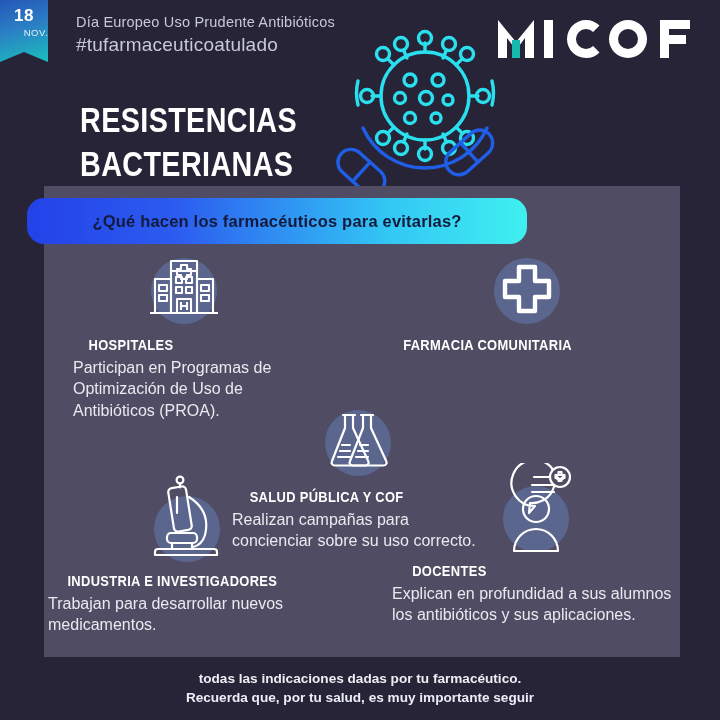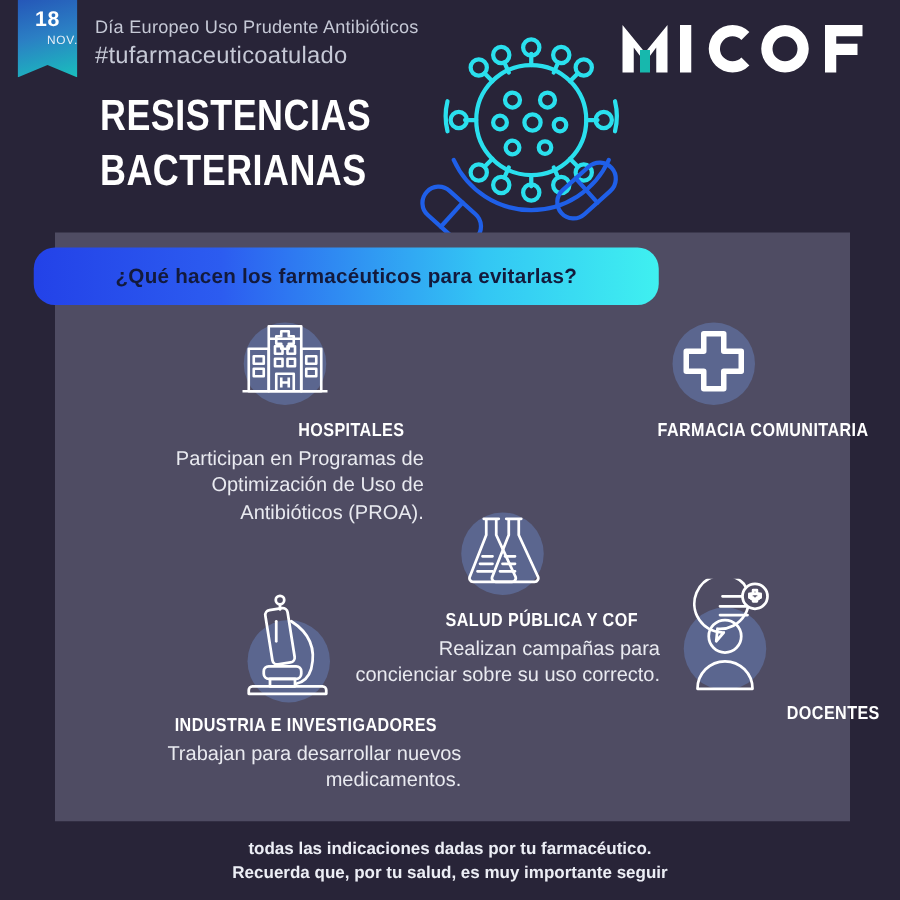--- a/index.html
+++ b/index.html
@@ -6,39 +6,39 @@
   html,body { width:720px; height:720px; }
   body {
     background:#282438;
     font-family:"Liberation Sans", sans-serif;
     position:relative;
     overflow:hidden;
   }
 
   
   #date-badge{
-    position:absolute; left:14px; top:0; width:48px; height:62px;
+    position:absolute; left:0; top:0; width:48px; height:62px;
     background:linear-gradient(165deg,#2557b8 0%,#2b7fc4 45%,#19c0bd 100%);
     clip-path:polygon(0 0,100% 0,100% 100%,50% 84%,0 100%);
     display:flex; flex-direction:column; align-items:center; justify-content:flex-start;
     padding-top:7px;
   }
   #date-badge .d{ color:#fff; font-weight:bold; font-size:17px; letter-spacing:.5px; line-height:1; }
   #date-badge .m{ color:#e8eef7; font-size:9.5px; letter-spacing:.6px; margin-top:3px;padding-left:24px; }
 
   
   #header-text{ position:absolute; left:76px; top:12px; }
   #header-text .l1{ color:#c6c9d6; font-size:14.5px; letter-spacing:.2px; line-height:1.38;text-align:center; }
   #header-text .l2{ color:#c6c9d6; font-size:19px; letter-spacing:.2px; line-height:1.38; }
 
   
   #logo{ position:absolute; right:26px; top:16px; display:flex; align-items:flex-end; }
 
   
-  #main-title{ position:absolute; left:80px; top:71px; }
+  #main-title{ position:absolute; left:80px; top:98px; }
   #main-title div{
     color:#fff; font-weight:bold; font-size:35px; line-height:1.26;
     letter-spacing:.5px; transform:scaleX(.82); transform-origin:left center;
   }
 
   
   #virus-art{ position:absolute; left:330px; top:18px; width:190px; height:172px; }
 
   
   #content-panel{
@@ -51,21 +51,21 @@
     position:absolute; left:27px; top:198px; width:500px; height:46px;
     border-radius:17px;
     background:linear-gradient(90deg,#2342e8 0%,#2c5cf0 30%,#33c6f4 72%,#3ff0f0 100%);
     display:flex; align-items:center; justify-content:center;
   }
   #question-pill span{
     color:#131a3c; font-weight:bold; font-size:16.5px; letter-spacing:.2px;
   }
 
   
-  .item{ position:absolute; text-align:right;margin-left:44px; }
+  .item{ position:absolute; text-align:left; }
   .icon-wrap{ position:relative; height:86px; display:flex; align-items:center; justify-content:center; }
   .icon-circle{
     position:absolute; width:66px; height:66px; border-radius:50%;
     background:#5d6b96; opacity:.85; top:12px; left:50%; margin-left:-33px;
   }
   .icon-svg{ position:relative; z-index:2; }
   .item-title{
     color:#fff; font-weight:bold; font-size:15px; letter-spacing:.4px;
     transform:scaleX(.86); margin-top:4px;
   }
@@ -258,18 +258,19 @@
         <path d="M24 88 a22 22 0 0 1 44 0 z"></path>
         <path d="M61 4 a23 23 0 1 0 -16 39 l-6 7 l1 -10 A23 23 0 0 0 61 4 Z"></path>
         <path d="M44 14 h16 M42 22 h22 M42 29 h22"></path>
         <circle cx="70" cy="14" r="10" fill="#4f4c63"></circle>
         <path d="M67 10 h6 v-4 h-6 z" transform="translate(0,6)"></path>
         <path d="M68.5 9 h3 v3 h3 v3 h-3 v3 h-3 v-3 h-3 v-3 h3 z"></path>
       </g>
     </svg>
   </div>
   <div class="item-title">DOCENTES</div>
+  <div class="item-desc">Explican en profundidad a sus alumnos los antibióticos y sus aplicaciones.</div>
 </div>
 
 <div id="footer-note">
   <div>todas las indicaciones dadas por tu farmacéutico.</div>
   <div>Recuerda que, por tu salud, es muy importante seguir</div>
 </div>
 
 </body></html>

